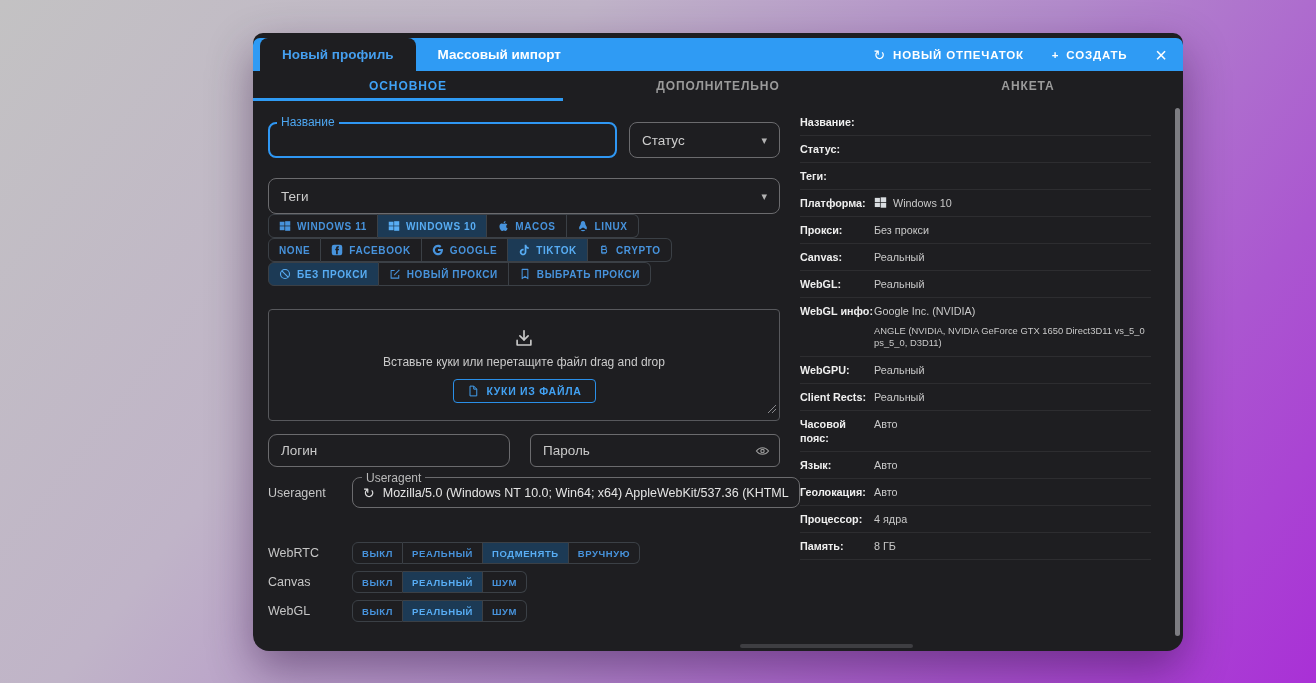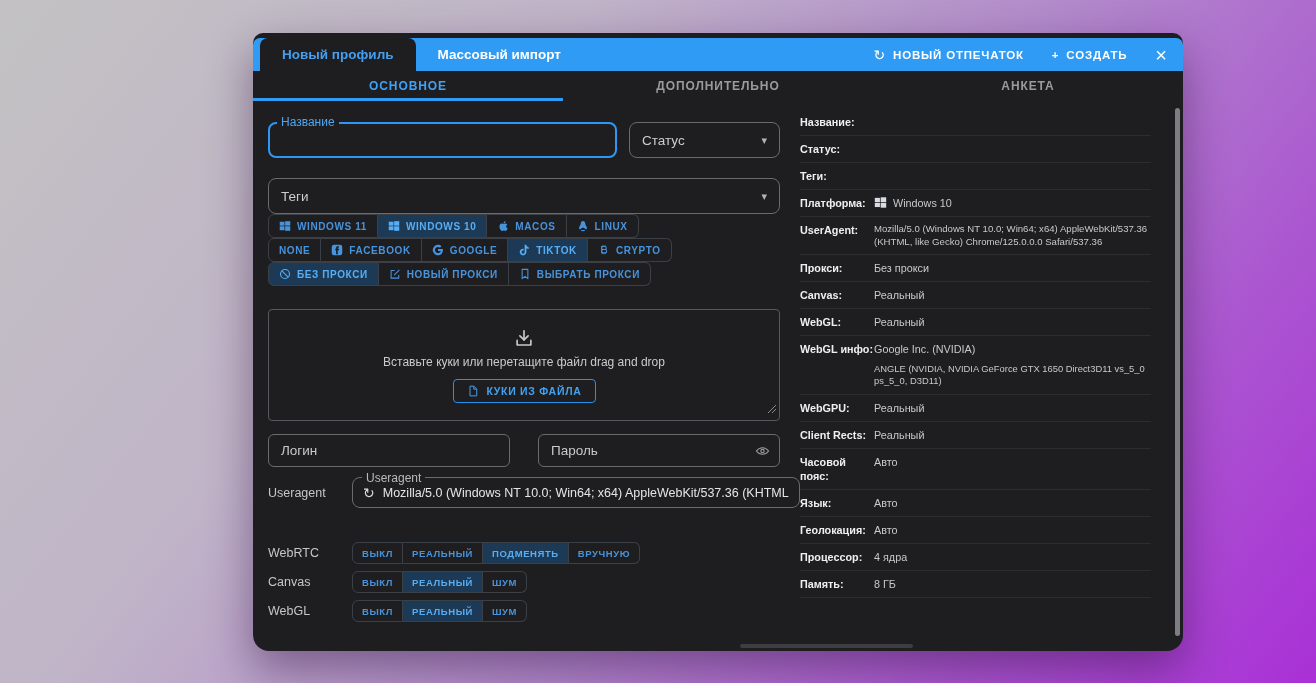--- a/index.html
+++ b/index.html
@@ -62,21 +62,21 @@
   .dz-btn{margin-top:10px;display:flex;align-items:flex-end;gap:8px;border:1px solid #2a8fe8;color:#42a1f2;
     background:none;border-radius:4px;padding:5px 13px;font-family:"Liberation Sans",sans-serif;
     font-size:10.5px;font-weight:700;letter-spacing:.7px;cursor:pointer;}
   .dz-btn svg{width:12px;height:12px;display:block;}
   .dz-grip{position:absolute;right:2px;bottom:2px;}
   
   .cred-row{margin-top:13px;display:flex;}
   .text-input{height:33px;border:1px solid #6b6b6e;border-radius:6px;background:none;color:#e8e8e8;
     font-family:"Liberation Sans",sans-serif;font-size:13.5px;padding:0 12px;box-sizing:border-box;outline:none;}
   .text-input::placeholder{color:#c9c9c9;opacity:1;}
-  .login-input{width:242px;flex:0 0 242px;margin-right:28px;}
+  .login-input{width:242px;flex:0 0 242px;margin-right:20px;border-radius:9px;}
   .pass-wrap{flex:1;position:relative;}
   .pass-wrap .text-input{width:100%;padding-right:34px;}
   .eye{position:absolute;right:10px;top:50%;transform:translateY(-50%);color:#9a9a9a;cursor:pointer;}
   .eye svg{width:15px;height:15px;display:block;}
   
   .ua-row{margin-top:10px;display:flex;align-items:center;}
   .row-label{flex:0 0 84px;width:84px;color:#c6c6c6;font-size:12.5px;}
   .ua-field{position:relative;flex:1;height:31px;border:1px solid #6b6b6e;border-radius:8px;
     display:flex;align-items:center;gap:8px;padding:0 10px;box-sizing:border-box;}
   .ua-refresh{color:#dcdcdc;font-size:14px;cursor:pointer;line-height:1;}
@@ -362,26 +362,20 @@
               <svg viewBox="0 0 16 16" fill="currentColor">
                 <rect x="1" y="2.3" width="6.3" height="5.2"></rect>
                 <rect x="8.2" y="1.6" width="6.8" height="5.9"></rect>
                 <rect x="1" y="8.4" width="6.3" height="5.2"></rect>
                 <rect x="8.2" y="8.4" width="6.8" height="6"></rect>
               </svg>
             </span>
             <span>Windows 10</span>
           </div>
         </div>
-        <div class="sum-row" data-name="summary-row-useragent">
-          <div class="sum-label" data-name="summary-label-useragent">UserAgent:</div>
-          <div class="sum-value" data-name="summary-value-useragent">
-            <span>Mozilla/5.0 (Windows NT 10.0; Win64; x64) AppleWebKit/537.36 (KHTML, like Gecko) Chrome/125.0.0.0 Safari/537.36</span>
-          </div>
-        </div>
         <div class="sum-row" data-name="summary-row-proxy">
           <div class="sum-label" data-name="summary-label-proxy">Прокси:</div>
           <div class="sum-value" data-name="summary-value-proxy">
             <span>Без прокси</span>
           </div>
         </div>
         <div class="sum-row" data-name="summary-row-canvas">
           <div class="sum-label" data-name="summary-label-canvas">Canvas:</div>
           <div class="sum-value" data-name="summary-value-canvas">
             <span>Реальный</span>

